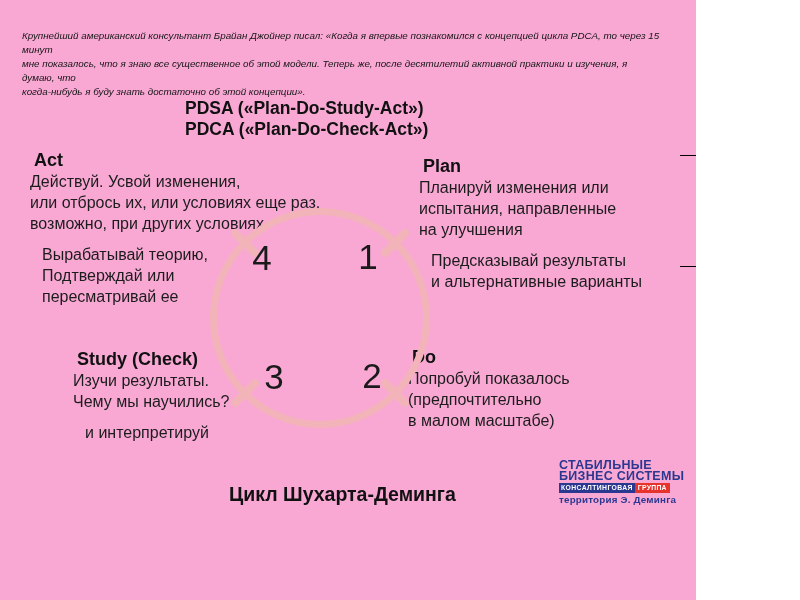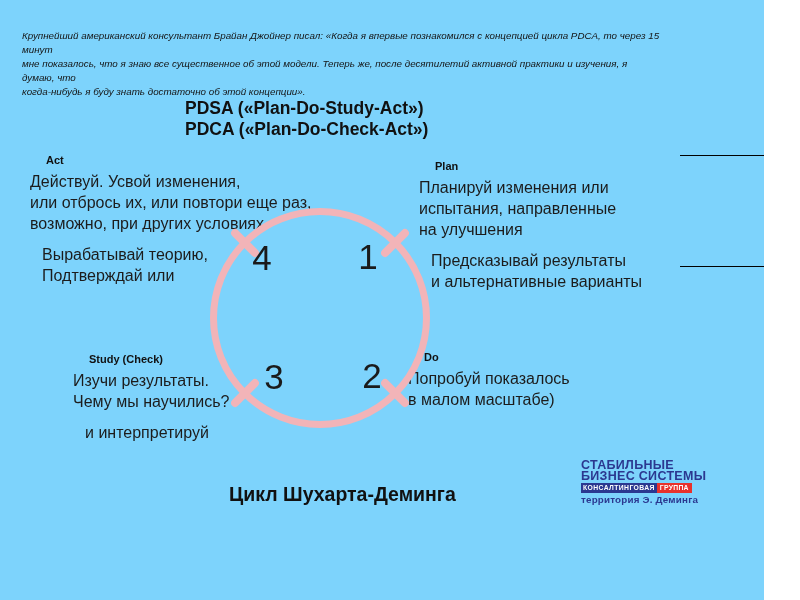--- a/index.html
+++ b/index.html
@@ -1,21 +1,21 @@
 <!DOCTYPE html>
 <html style="--cycle-pink: #f2b4b8; --logo-navy: #2b3890; --logo-red: #e8322c;"><head>
 <meta charset="utf-8">
 <style>
   * { box-sizing: border-box; }
   html, body { margin: 0; padding: 0; background: #fff; }
   .canvas {
     position: relative;
-    width: 764px;
+    width: 696px;
     height: 600px;
-    background: #7dd3fc;
+    background: #f9a8d4;
     overflow: hidden;
     font-family: "Liberation Sans", sans-serif;
     color: #1a1a1a;
   }
 
   
   .quote {
     position: absolute;
     left: 22px;
     top: 29px;
@@ -34,22 +34,22 @@
     top: 98px;
     font-weight: bold;
     font-size: 17.5px;
     line-height: 21px;
     color: #111;
   }
 
   
   .quad { position: absolute; }
   .quad h2 {
-    margin: 0 0 1px 16px;
-    font-size: 11px;
+    margin: 0 0 1px 4px;
+    font-size: 18px;
     line-height: 20px;
     color: #111;
   }
   .quad p {
     margin: 0;
     font-size: 16px;
     line-height: 21px;
     color: #1c1c1c;
   }
   .quad p + p { margin-top: 10px; margin-left: 12px; }
@@ -120,21 +120,20 @@
     border-right: 1px solid #000;
     border-bottom: 1px solid #000;
   }
 
   
   .logo {
     position: absolute;
     left: 559px;
     top: 460px;
     width: 110px;
-    margin-left: 22px;
   }
   .logo-line1, .logo-line2 {
     font-size: 12.5px;
     font-weight: bold;
     line-height: 10.5px;
     letter-spacing: 0.3px;
     color: var(--logo-navy, #2b3890);
     white-space: nowrap;
   }
   .logo-band {
@@ -183,26 +182,27 @@
 
   <div class="title">
     <div>PDSA («Plan-Do-Study-Act»)</div>
     <div>PDCA («Plan-Do-Check-Act»)</div>
   </div>
 
   <section class="quad quad-act">
     <h2>Act</h2>
     <p>
       <span class="line">Действуй. Усвой изменения,</span>
-      <span class="line">или отбрось их, или повтори еще раз,</span>
+      <span class="line">или отбрось их, или условиях еще раз,</span>
       <span class="line">возможно, при других условиях.</span>
     </p>
     <p>
       <span class="line">Вырабатывай теорию,</span>
       <span class="line">Подтверждай или</span>
+      <span class="line">пересматривай ее</span>
     </p>
   </section>
 
   <section class="quad quad-plan">
     <h2>Plan</h2>
     <p>
       <span class="line">Планируй изменения или</span>
       <span class="line">испытания, направленные</span>
       <span class="line">на улучшения</span>
     </p>
@@ -220,20 +220,21 @@
     </p>
     <p>
       <span class="line">и интерпретируй</span>
     </p>
   </section>
 
   <section class="quad quad-do">
     <h2>Do</h2>
     <p>
       <span class="line">Попробуй показалось</span>
+      <span class="line">(предпочтительно</span>
       <span class="line">в малом масштабе)</span>
     </p>
   </section>
 
   <div class="cycle-circle"></div>
   <div class="tick tick-tl"></div>
   <div class="tick tick-tr"></div>
   <div class="tick tick-bl"></div>
   <div class="tick tick-br"></div>
 

